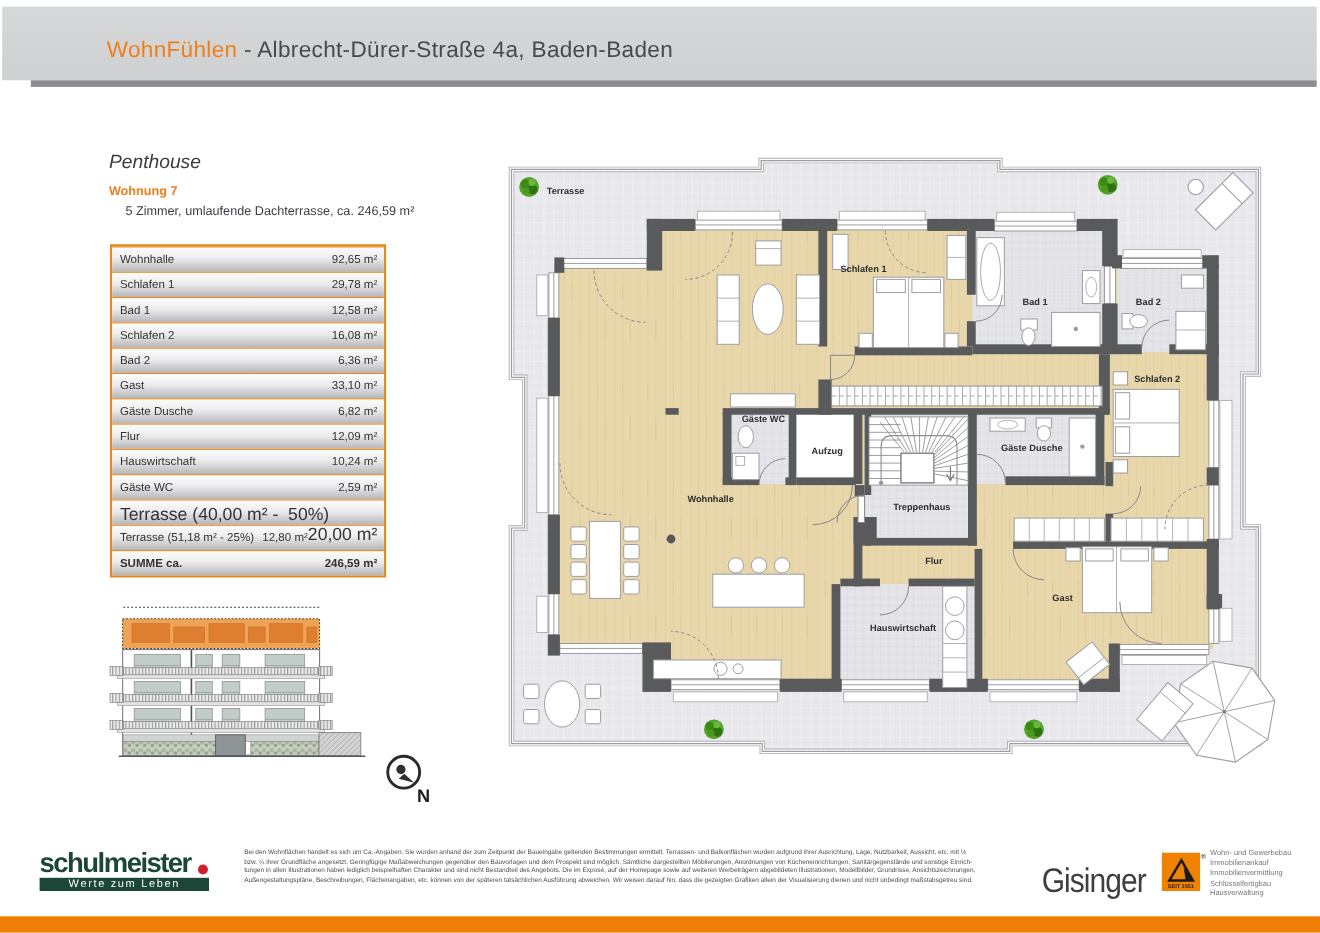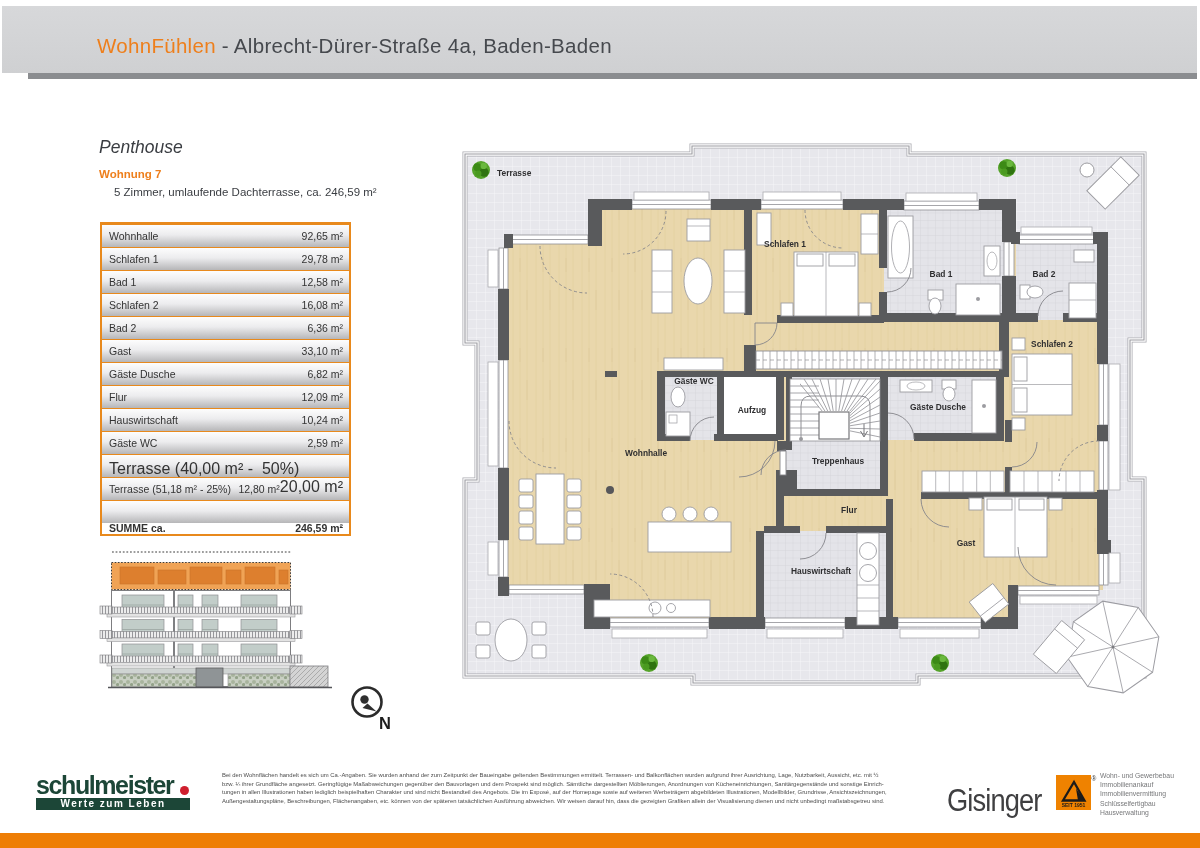--- a/index.html
+++ b/index.html
@@ -26,21 +26,21 @@
 <div style="height:23px;border-top:1px solid #e8891c;background:linear-gradient(180deg,#fdfdfd 0%,#ececee 45%,#b6b6b8 100%);font-size:10.5px;color:#333;padding:5px 6px 0 7px;box-sizing:border-box;">Bad 1<span style="float:right;">12,58 m²</span></div>
 <div style="height:23px;border-top:1px solid #e8891c;background:linear-gradient(180deg,#fdfdfd 0%,#ececee 45%,#b6b6b8 100%);font-size:10.5px;color:#333;padding:5px 6px 0 7px;box-sizing:border-box;">Schlafen 2<span style="float:right;">16,08 m²</span></div>
 <div style="height:23px;border-top:1px solid #e8891c;background:linear-gradient(180deg,#fdfdfd 0%,#ececee 45%,#b6b6b8 100%);font-size:10.5px;color:#333;padding:5px 6px 0 7px;box-sizing:border-box;">Bad 2<span style="float:right;">6,36 m²</span></div>
 <div style="height:23px;border-top:1px solid #e8891c;background:linear-gradient(180deg,#fdfdfd 0%,#ececee 45%,#b6b6b8 100%);font-size:10.5px;color:#333;padding:5px 6px 0 7px;box-sizing:border-box;">Gast<span style="float:right;">33,10 m²</span></div>
 <div style="height:23px;border-top:1px solid #e8891c;background:linear-gradient(180deg,#fdfdfd 0%,#ececee 45%,#b6b6b8 100%);font-size:10.5px;color:#333;padding:5px 6px 0 7px;box-sizing:border-box;">Gäste Dusche<span style="float:right;">6,82 m²</span></div>
 <div style="height:23px;border-top:1px solid #e8891c;background:linear-gradient(180deg,#fdfdfd 0%,#ececee 45%,#b6b6b8 100%);font-size:10.5px;color:#333;padding:5px 6px 0 7px;box-sizing:border-box;">Flur<span style="float:right;">12,09 m²</span></div>
 <div style="height:23px;border-top:1px solid #e8891c;background:linear-gradient(180deg,#fdfdfd 0%,#ececee 45%,#b6b6b8 100%);font-size:10.5px;color:#333;padding:5px 6px 0 7px;box-sizing:border-box;">Hauswirtschaft<span style="float:right;">10,24 m²</span></div>
 <div style="height:23px;border-top:1px solid #e8891c;background:linear-gradient(180deg,#fdfdfd 0%,#ececee 45%,#b6b6b8 100%);font-size:10.5px;color:#333;padding:5px 6px 0 7px;box-sizing:border-box;">Gäste WC<span style="float:right;">2,59 m²</span></div>
 <div style="height:23px;border-top:1px solid #e8891c;background:linear-gradient(180deg,#fdfdfd 0%,#ececee 45%,#b6b6b8 100%);font-size:16px;color:#333;padding:5px 6px 0 7px;box-sizing:border-box;">Terrasse (40,00 m² -&nbsp; 50%)<span style="float:right;">20,00 m²</span></div>
 <div style="height:23px;border-top:1px solid #e8891c;background:linear-gradient(180deg,#fdfdfd 0%,#ececee 45%,#b6b6b8 100%);font-size:10.5px;color:#333;padding:5px 6px 0 7px;box-sizing:border-box;">Terrasse (51,18 m² - 25%)<span style="float:right;">12,80 m²</span></div>
-<div style="height:23px;border-top:1px solid #e8891c;background:linear-gradient(180deg,#fdfdfd 0%,#ececee 45%,#b6b6b8 100%);font-size:10.5px;font-weight:bold;color:#333;padding:21px 6px 0 7px;box-sizing:border-box;">SUMME ca.<span style="float:right;">246,59 m²</span></div>
+<div style="height:23px;border-top:1px solid #e8891c;background:linear-gradient(180deg,#fdfdfd 0%,#ececee 45%,#b6b6b8 100%);font-size:10.5px;font-weight:bold;color:#333;padding:5px 6px 0 7px;box-sizing:border-box;">SUMME ca.<span style="float:right;">246,59 m²</span></div>
 </div>
 
 <svg class="abs" style="left:95px;top:545px;" width="245" height="150" viewBox="95 545 245 150">
 <defs>
 <pattern id="rail" width="3" height="10" patternUnits="userSpaceOnUse">
         <rect width="3" height="10" fill="#ececec"></rect>
         <rect x="0" width="1" height="10" fill="#97979b"></rect>
       </pattern>
 <pattern id="plants" width="7" height="7" patternUnits="userSpaceOnUse">
         <rect width="7" height="7" fill="#c8cfc2"></rect>
@@ -123,21 +123,21 @@
 <svg class="abs" style="left:348px;top:683px;" width="55" height="55" viewBox="0 0 55 55">
 <circle cx="19" cy="19" r="14.5" fill="#ffffff" stroke="#2b2b2b" stroke-width="2.6"></circle>
 <circle cx="16.5" cy="16.5" r="4.2" fill="#2f2f2f"></circle>
 <polygon points="19.5,20.5 28.5,28.5 14.5,25" fill="#2f2f2f"></polygon>
 <text x="31" y="46" font-size="16.5" font-weight="bold" fill="#1d1d1d" font-family="Liberation Sans,sans-serif">N</text>
 </svg>
 
 <div class="abs" style="left:36px;top:774px;width:158px;height:40px;">
     <div style="font-size:25px;font-weight:bold;color:#1c4637;letter-spacing:-1.4px;line-height:22px;">schulmeister<span style="display:inline-block;width:5px;height:5px;"></span></div>
     <div style="position:absolute;left:144px;top:12px;width:9px;height:9px;border-radius:50%;background:#cf1f2e;"></div>
-    <div style="position:absolute;left:0px;top:24px;width:154px;height:12px;background:#1c4637;color:#fff;font-size:10px;font-weight:bold;text-align:center;letter-spacing:1.5px;line-height:12px;">Werte zum Leben</div>
+    <div style="position:absolute;left:0px;top:24px;width:154px;height:12px;background:#1c4637;color:#fff;font-size:10px;font-weight:normal;text-align:center;letter-spacing:1.5px;line-height:12px;">Werte zum Leben</div>
   </div>
 
 <div class="abs" style="left:222px;top:771px;width:697px;font-size:5.9px;line-height:8.7px;color:#4c4c4c;">Bei den Wohnflächen handelt es sich um Ca.-Angaben. Sie wurden anhand der zum Zeitpunkt der Baueingabe geltenden Bestimmungen ermittelt. Terrassen- und Balkonflächen wurden aufgrund ihrer Ausrichtung, Lage, Nutzbarkeit, Aussicht, etc. mit ½<br>bzw. ¼ ihrer Grundfläche angesetzt. Geringfügige Maßabweichungen gegenüber den Bauvorlagen und dem Prospekt sind möglich. Sämtliche dargestellten Möblierungen, Anordnungen von Kücheneinrichtungen, Sanitärgegenstände und sonstige Einrich-<br>tungen in allen Illustrationen haben lediglich beispielhaften Charakter und sind nicht Bestandteil des Angebots. Die im Exposé, auf der Homepage sowie auf weiteren Werbeträgern abgebildeten Illustrationen, Modellbilder, Grundrisse, Ansichtszeichnungen,<br>Außengestaltungspläne, Beschreibungen, Flächenangaben, etc. können von der späteren tatsächlichen Ausführung abweichen. Wir weisen darauf hin, dass die gezeigten Grafiken allein der Visualisierung dienen und nicht unbedingt maßstabsgetreu sind.</div>
 
 <div class="abs" style="left:947px;top:783px;font-size:31px;color:#3f3f41;letter-spacing:-1px;transform:scaleX(0.88);transform-origin:0 0;">Gisinger</div>
 
 <svg class="abs" style="left:1056px;top:775px;" width="42" height="37" viewBox="0 0 42 37">
 <rect x="0" y="0" width="35" height="35" fill="#ef8200"></rect>
 <path d="M7,25.5 L18,7 L28.5,25.5 Z" fill="none" stroke="#1a1a1a" stroke-width="2.3"></path>
 <path d="M20,13.5 L28.5,25.5 L22,25.5 Z" fill="#1a1a1a"></path>

